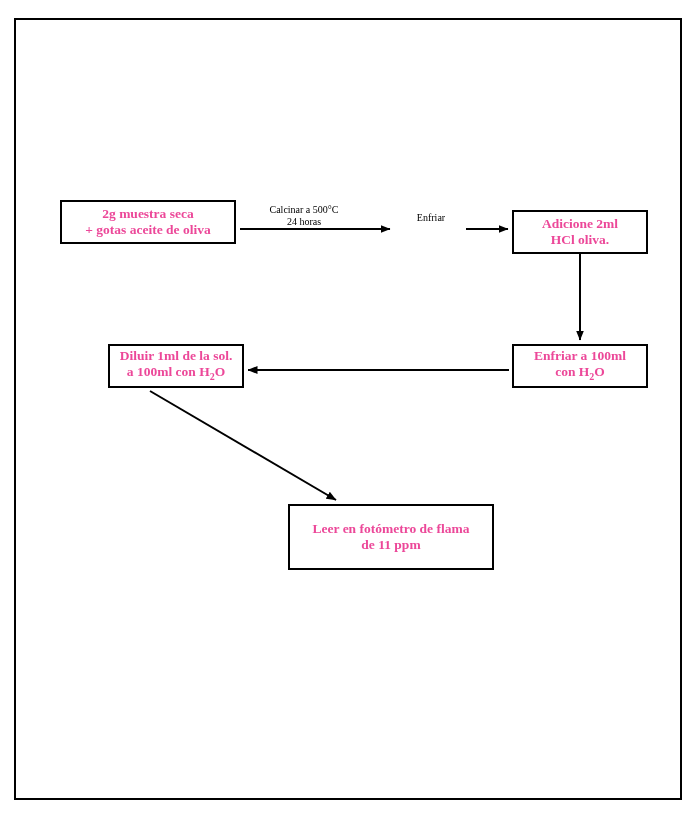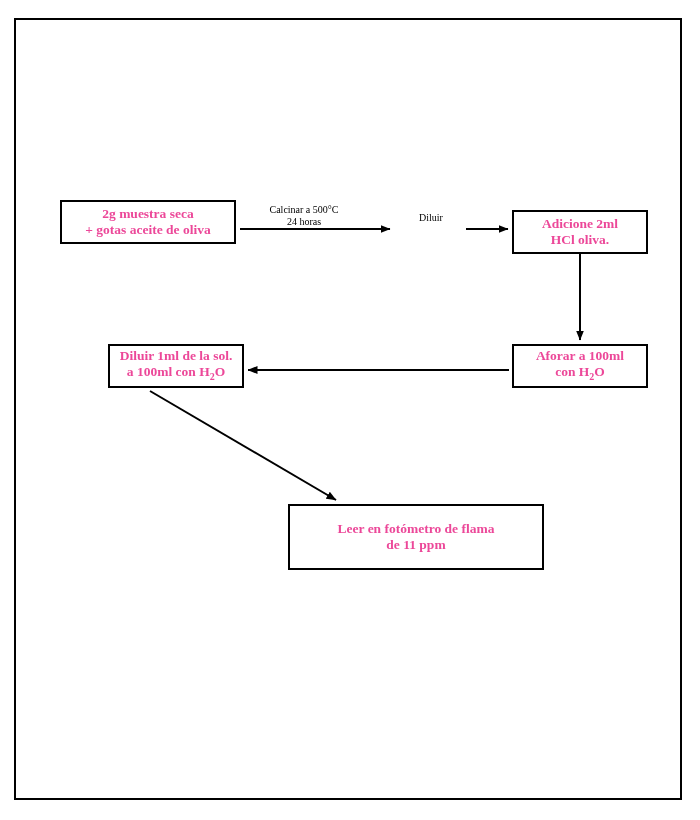--- a/index.html
+++ b/index.html
@@ -65,21 +65,21 @@
     top: 0;
     width: 700px;
     height: 820px;
     pointer-events: none;
   }
   
   #node-0 { left: 60px;  top: 200px; width: 176px; height: 44px; }
   #node-1 { left: 512px; top: 210px; width: 136px; height: 44px; }
   #node-2 { left: 512px; top: 344px; width: 136px; height: 44px; }
   #node-3 { left: 108px; top: 344px; width: 136px; height: 44px; }
-  #node-4 { left: 288px; top: 504px; width: 256px; height: 66px; }
+  #node-4 { left: 288px; top: 504px; width: 206px; height: 66px; }
 
   #lbl-0 { left: 244px; top: 204px; width: 120px; }
   #lbl-1 { left: 396px; top: 212px; width: 70px; }
 </style>
 </head>
 <body>
 
 <div id="page">
   <div id="frame"></div>
 
@@ -105,35 +105,35 @@
     <span class="line">2g muestra seca</span>
     <span class="line">+ gotas aceite de oliva</span>
   </div>
 
   <div class="node" id="node-1">
     <span class="line">Adicione 2ml</span>
     <span class="line">HCl oliva.</span>
   </div>
 
   <div class="node" id="node-2">
-    <span class="line">Aforar a 100ml</span>
+    <span class="line">Enfriar a 100ml</span>
     <span class="line">con H<span class="sub">2</span>O</span>
   </div>
 
   <div class="node" id="node-3">
     <span class="line">Diluir 1ml de la sol.</span>
     <span class="line">a 100ml con H<span class="sub">2</span>O</span>
   </div>
 
   <div class="node" id="node-4">
     <span class="line">Leer en fotómetro de flama</span>
     <span class="line">de 11 ppm</span>
   </div>
 
   <div class="lbl" id="lbl-0">
     <div>Calcinar a 500°C</div>
     <div>24 horas</div>
   </div>
 
   <div class="lbl" id="lbl-1">
-    <div>Diluir</div>
+    <div>Enfriar</div>
   </div>
 </div>
 
 </body></html>

